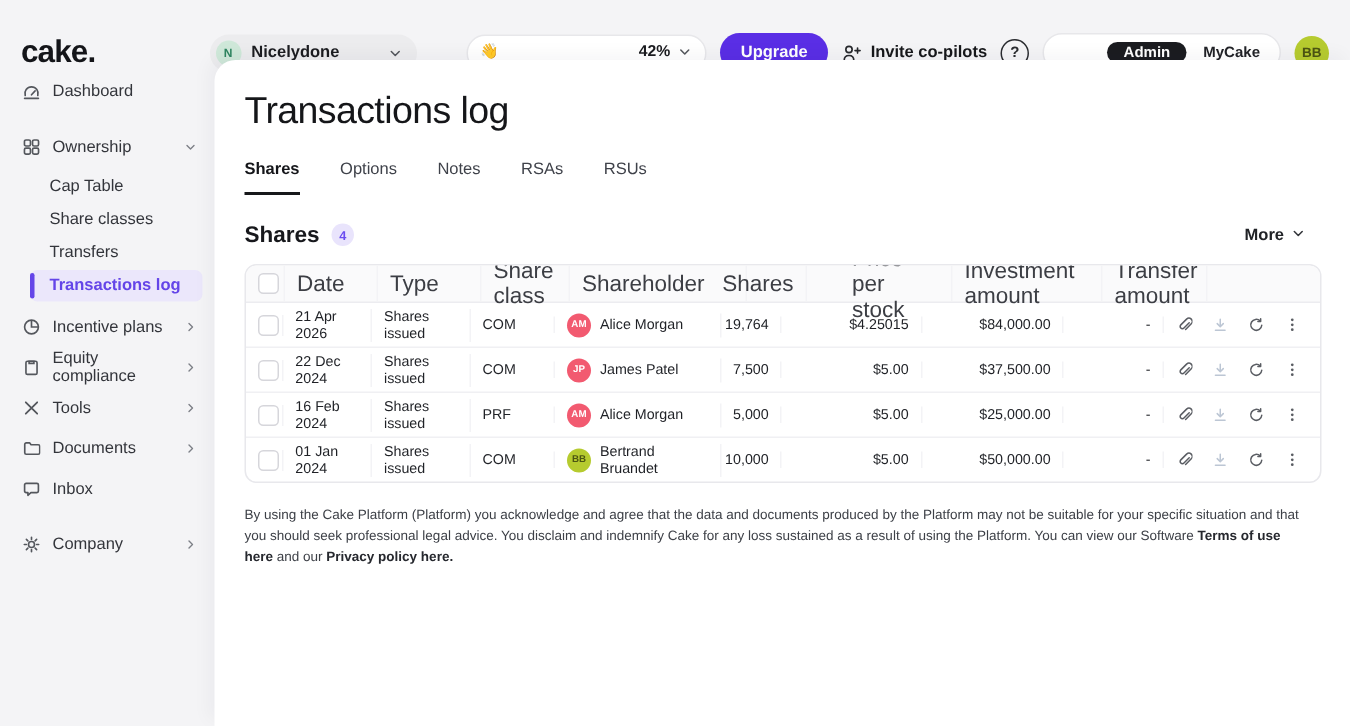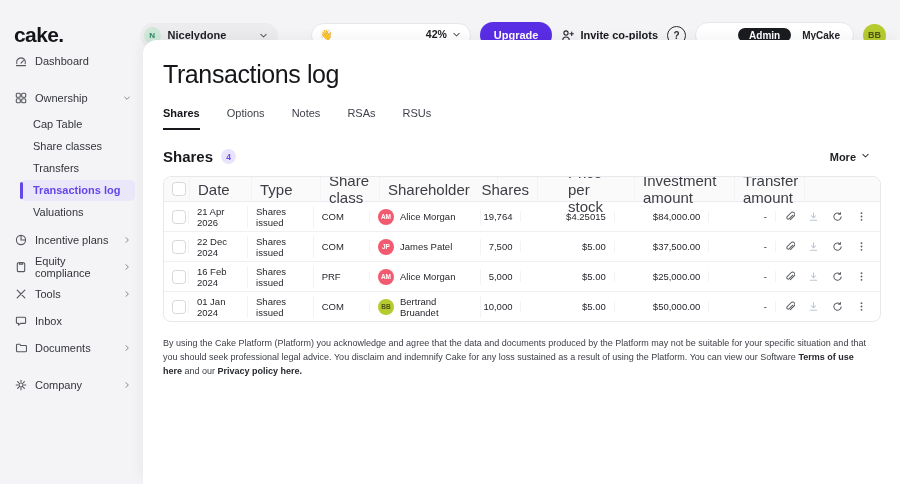--- a/index.html
+++ b/index.html
@@ -177,21 +177,20 @@
           <polyline points="2.5,4.5 6,8 9.5,4.5" fill="none" stroke="#7c7f86" stroke-width="1.4" stroke-linecap="round" stroke-linejoin="round"></polyline>
         </svg>
     </span>
   </div>
 
   <div class="sub-list">
     <div class="sub-item">Cap Table</div>
     <div class="sub-item">Share classes</div>
     <div class="sub-item">Transfers</div>
     <div class="sub-item active">Transactions log</div>
-    <div class="sub-item">Valuations</div>
   </div>
 
   <div class="nav-item">
     <span class="nav-icon">
       <svg width="12" height="12" viewBox="0 0 12 12" fill="none" stroke="#54575d" stroke-width="1.1">
         <circle cx="6" cy="6" r="4.6"></circle>
           <path d="M6 1.4V6h4.6"></path>
       </svg>
     </span>
     <span class="nav-label">Incentive plans</span>
@@ -227,38 +226,38 @@
     <span class="chev">
       <svg width="8" height="8" viewBox="0 0 12 12">
           <polyline points="4.5,2.5 8,6 4.5,9.5" fill="none" stroke="#7c7f86" stroke-width="1.4" stroke-linecap="round" stroke-linejoin="round"></polyline>
         </svg>
     </span>
   </div>
 
   <div class="nav-item">
     <span class="nav-icon">
       <svg width="12" height="12" viewBox="0 0 12 12" fill="none" stroke="#54575d" stroke-width="1.1" stroke-linejoin="round">
+        <path d="M1.5 3.2a1 1 0 0 1 1-1h2.2l1 1.3h4.8a1 1 0 0 1 1 1v4.3a1 1 0 0 1-1 1H2.5a1 1 0 0 1-1-1z"></path>
+      </svg>
+    </span>
+    <span class="nav-label">Documents</span>
+    <span class="chev">
+      <svg width="8" height="8" viewBox="0 0 12 12">
+          <polyline points="4.5,2.5 8,6 4.5,9.5" fill="none" stroke="#7c7f86" stroke-width="1.4" stroke-linecap="round" stroke-linejoin="round"></polyline>
+        </svg>
+    </span>
+  </div>
+
+  <div class="nav-item">
+    <span class="nav-icon">
+      <svg width="12" height="12" viewBox="0 0 12 12" fill="none" stroke="#54575d" stroke-width="1.1" stroke-linejoin="round">
         <path d="M2.4 2.2h7.2a1 1 0 0 1 1 1v4.2a1 1 0 0 1-1 1H5.6L3.6 10.2V8.4H2.4a1 1 0 0 1-1-1V3.2a1 1 0 0 1 1-1z"></path>
       </svg>
     </span>
     <span class="nav-label">Inbox</span>
-  </div>
-
-  <div class="nav-item">
-    <span class="nav-icon">
-      <svg width="12" height="12" viewBox="0 0 12 12" fill="none" stroke="#54575d" stroke-width="1.1" stroke-linejoin="round">
-        <path d="M1.5 3.2a1 1 0 0 1 1-1h2.2l1 1.3h4.8a1 1 0 0 1 1 1v4.3a1 1 0 0 1-1 1H2.5a1 1 0 0 1-1-1z"></path>
-      </svg>
-    </span>
-    <span class="nav-label">Documents</span>
-    <span class="chev">
-      <svg width="8" height="8" viewBox="0 0 12 12">
-          <polyline points="4.5,2.5 8,6 4.5,9.5" fill="none" stroke="#7c7f86" stroke-width="1.4" stroke-linecap="round" stroke-linejoin="round"></polyline>
-        </svg>
-    </span>
   </div>
 
   <div class="nav-gap"></div>
 
   <div class="nav-item">
     <span class="nav-icon">
       <svg width="12" height="12" viewBox="0 0 12 12" fill="none" stroke="#54575d" stroke-width="1.1" stroke-linecap="round">
         <circle cx="6" cy="6" r="2"></circle>
         <path d="M6 1.2v1.4M6 9.4v1.4M1.2 6h1.4M9.4 6h1.4M2.6 2.6l1 1M8.4 8.4l1 1M9.4 2.6l-1 1M3.6 8.4l-1 1"></path>
       </svg>

